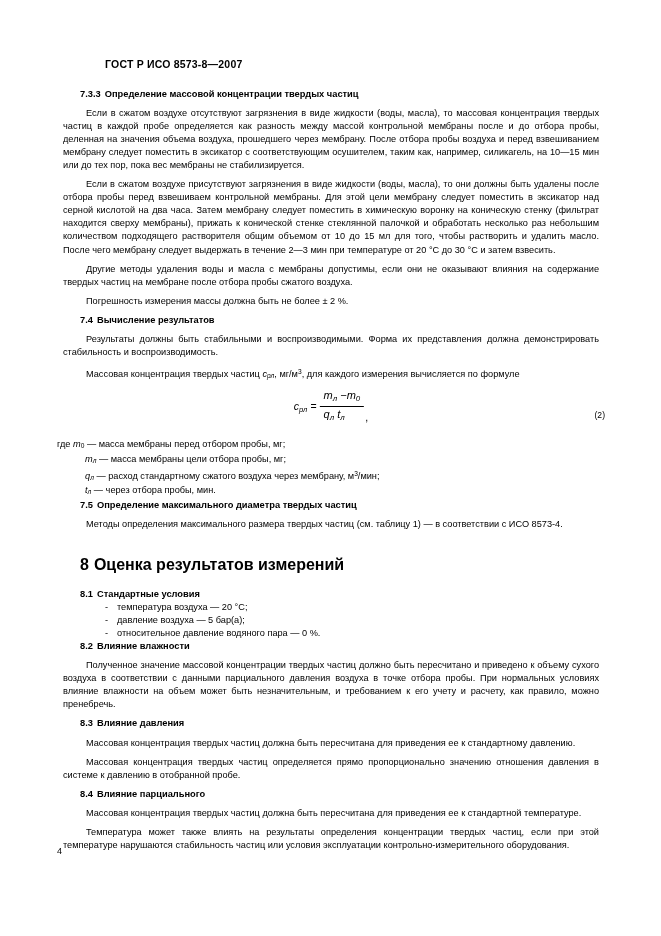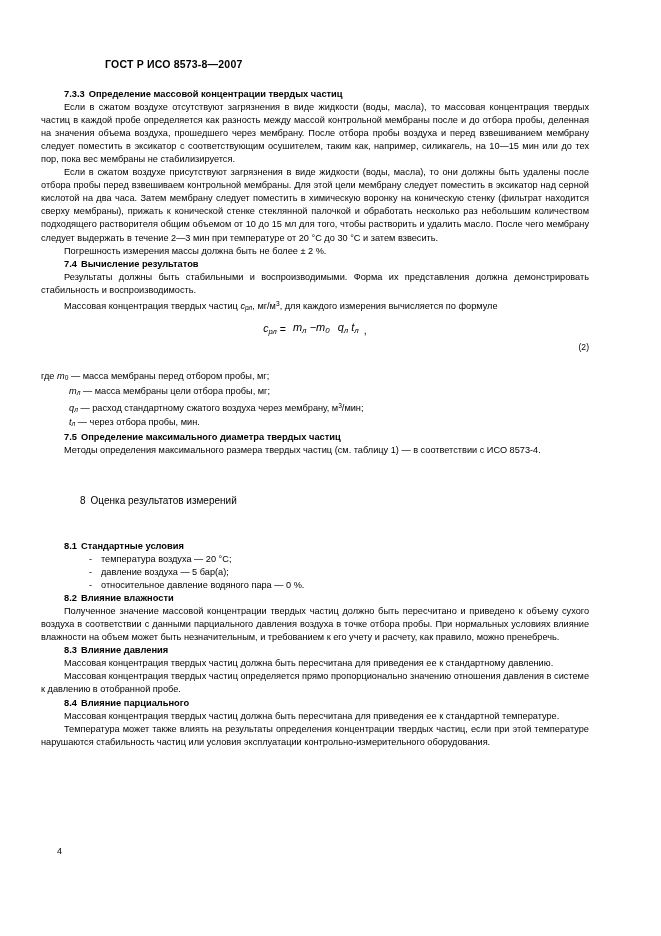--- a/index.html
+++ b/index.html
@@ -31,27 +31,27 @@
     font-size: 10.5px;
     font-weight: bold;
     letter-spacing: 0.2px;
     white-space: nowrap;
     padding-left: 48px;
   }
 
   
   .content {
     position: absolute;
-    left: 41px;
+    left: 57px;
     top: 88px;
     width: 548px;
   }
 
   p {
-    margin: 0;
+    margin: 6px;
     font-size: 9.2px;
     line-height: 13.05px;
     text-align: justify;
     text-justify: inter-word;
     hyphens: manual;
   }
   p.ind {
     text-indent: 23px;
   }
 
@@ -61,24 +61,24 @@
     line-height: 13.05px;
     font-weight: bold;
     text-indent: 23px;
     text-align: left;
   }
   h4.clause .num {
     margin-right: 4px;
   }
 
   h3.section {
-    margin: 16px;
-    font-size: 10px;
-    line-height: 13.05px;
-    font-weight: normal;
+    margin: 0;
+    font-size: 16px;
+    line-height: 13.05px;
+    font-weight: bold;
     text-indent: 23px;
     text-align: left;
   }
   h3.section .num {
     margin-right: 5px;
   }
   .gap-sec-top { height: 21px; }
   .gap-sec-bot { height: 17px; }
 
   
@@ -119,21 +119,21 @@
   }
   .formula .lhs {
     font-style: italic;
     margin-right: 3px;
   }
   .formula .eq {
     margin-right: 3px;
   }
   .frac {
     display: inline-flex;
-    flex-direction: row;
+    flex-direction: column;
     align-items: flex-start;
     vertical-align: middle;
   }
   .frac .num-part,
   .frac .den-part {
     font-style: italic;
     padding: 0 4px;
     font-size: 11px;
     line-height: 14px;
     white-space: nowrap;
@@ -198,20 +198,21 @@
 
   <div class="doc-header">ГОСТ Р ИСО 8573-8—2007</div>
 
   <div class="content">
 
     <h4 class="clause">
       <span class="num">7.3.3</span><span>Определение массовой концентрации твердых частиц</span>
     </h4>
     <p class="ind">Если в сжатом воздухе отсутствуют загрязнения в виде жидкости (воды, масла), то массовая концентрация твердых частиц в каждой пробе определяется как разность между массой контрольной мембраны после и до отбора пробы, деленная на значения объема воздуха, прошедшего через мембрану. После отбора пробы воздуха и перед взвешиванием мембрану следует поместить в эксикатор с соответствующим осушителем, таким как, например, силикагель, на 10—15 мин или до тех пор, пока вес мембраны не стабилизируется.</p>
     <p class="ind">Если в сжатом воздухе присутствуют загрязнения в виде жидкости (воды, масла), то они должны быть удалены после отбора пробы перед взвешиваем контрольной мембраны. Для этой цели мембрану следует поместить в эксикатор над серной кислотой на два часа. Затем мембрану следует поместить в химическую воронку на коническую стенку (фильтрат находится сверху мембраны), прижать к конической стенке стеклянной палочкой и обработать несколько раз небольшим количеством подходящего растворителя общим объемом от 10 до 15 мл для того, чтобы растворить и удалить масло. После чего мембрану следует выдержать в течение 2—3 мин при температуре от 20 °C до 30 °C и затем взвесить.</p>
+    <p class="ind">Другие методы удаления воды и масла с мембраны допустимы, если они не оказывают влияния на содержание твердых частиц на мембране после отбора пробы сжатого воздуха.</p>
     <p class="ind">Погрешность измерения массы должна быть не более ± 2 %.</p>
 
     <h4 class="clause">
       <span class="num">7.4</span><span>Вычисление результатов</span>
     </h4>
     <p class="ind">Результаты должны быть стабильными и воспроизводимыми. Форма их представления должна демонстрировать стабильность и воспроизводимость.</p>
     <p class="ind"><span>Массовая концентрация твердых частиц </span><span class="it">c</span><sub class="it">рл</sub><span>, мг/м</span><sup>3</sup><span>, для каждого измерения вычисляется по формуле</span></p>
 
     <div class="formula-row">
       <div class="formula">

